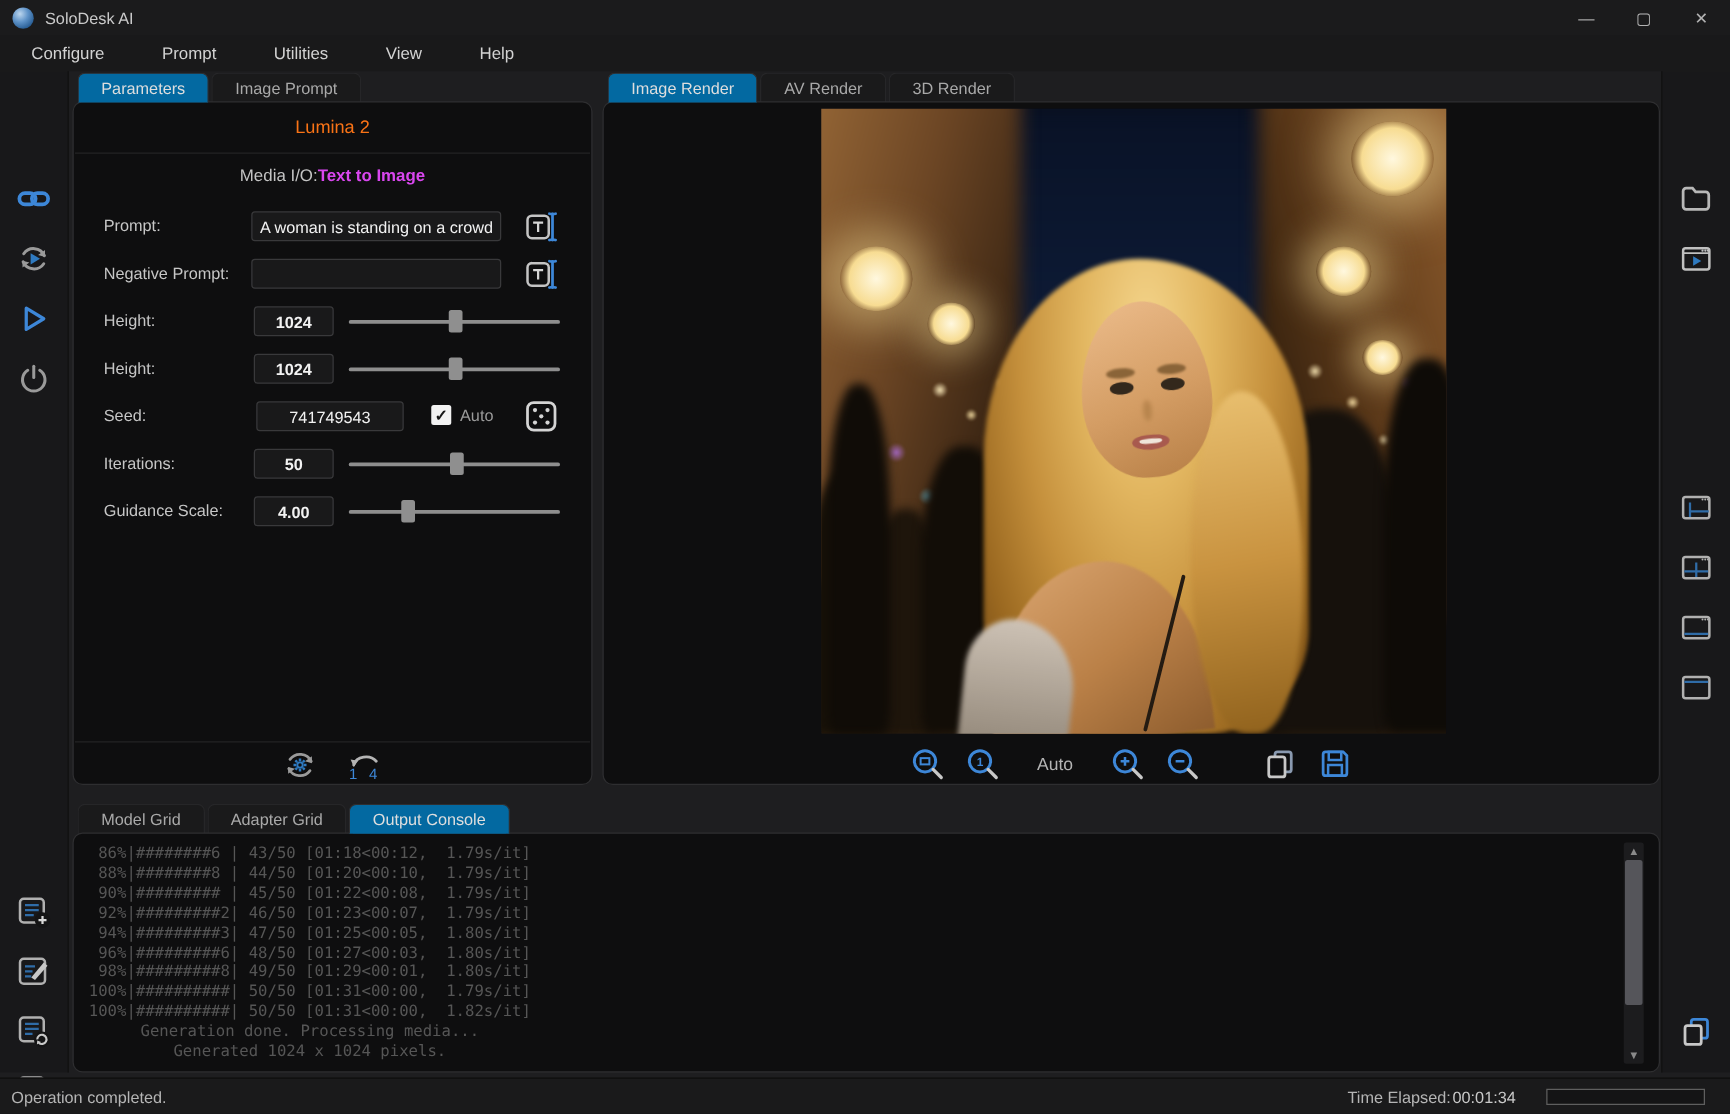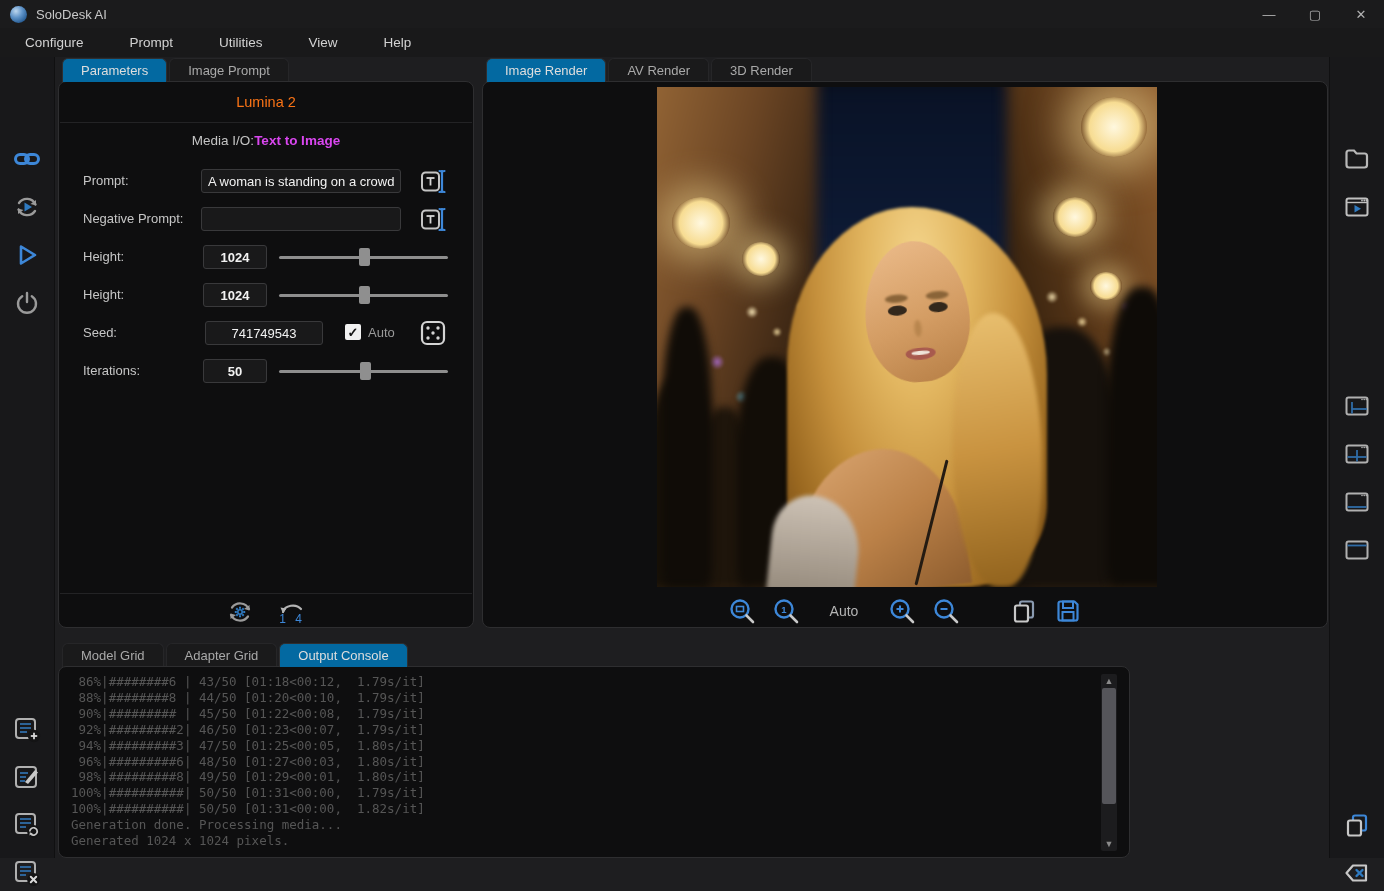--- a/index.html
+++ b/index.html
@@ -28,21 +28,21 @@
   
   .tabrow { position:absolute; display:flex; align-items:flex-end; height:25px; }
   .tab { height:24px; padding:0 18px; display:flex; align-items:center; font-size:13px; color:#a9a9a9;
          background:#1a1a1b; border:1px solid #262628; border-bottom:none; border-radius:6px 6px 0 0; margin-right:2px; }
   .tab.active { background:#0369a1; color:#dedede; border-color:#2e2e30; position:relative; z-index:3; }
 
   
   .panel { position:absolute; background:#0e0e0f; border:1px solid #2e2e30; border-radius:8px; }
   #left-panel   { left:58px;  top:81px;  width:416px; height:547px; }
   #right-panel  { left:482px; top:81px;  width:846px; height:547px; }
-  #bottom-panel { left:58px;  top:666px; width:1072px; height:192px; }
+  #bottom-panel { left:58px;  top:666px; width:1270px; height:192px;text-align:center; }
 
   
   .model-name { position:absolute; left:0; top:12px; width:100%; text-align:center; color:#f97316; font-size:14.5px; }
   .hdr-divider { position:absolute; left:1px; top:40px; width:calc(100% - 2px); height:1px; background:#232325; }
   .mediaio { position:absolute; left:0; top:51px; width:100%; text-align:center; font-size:13.5px; color:#c4c4c4; }
   .mediaio a { color:#d946ef; text-decoration:none; margin-left:0;font-weight:bold; }
   .prow { position:absolute; left:0; width:100%; height:24px; }
   .prow .plabel { position:absolute; left:24px; top:4px; font-size:13px; color:#c6c6c6; }
   .pinput { position:absolute; height:24px; background:#19191a; border:1px solid #39393b; border-radius:3px;
             color:#f2f2f2; font-size:13px; display:flex; align-items:center; }
@@ -434,20 +434,28 @@
 
     <div class="prow" style="top:277px">
       <span class="plabel">Iterations:</span>
       <div class="pinput numfield">50</div>
       <div class="slider">
           <div class="track"></div>
           <div class="thumb" style="left: calc(51% - 5px);"></div>
         </div>
     </div>
 
+    <div class="prow" style="top:315px">
+      <span class="plabel">Guidance Scale:</span>
+      <div class="pinput numfield">4.00</div>
+      <div class="slider">
+          <div class="track"></div>
+          <div class="thumb" style="left: calc(28% - 5px);"></div>
+        </div>
+    </div>
 
     <div class="panel-footer-divider"></div>
     <div class="panel-footer">
       <div>
         <svg width="30" height="30" viewBox="0 0 30 30">
           <g fill="none" stroke="#9a9a9a" stroke-width="2.2" stroke-linecap="round">
               <path d="M7 10.5 A10 10 0 0 1 24 12"></path>
               <path d="M23 19.5 A10 10 0 0 1 6 18"></path>
             </g>
           <path d="M24.5 8 L24.5 13.5 L19 12 Z" fill="#9a9a9a"></path>
@@ -588,14 +596,20 @@
 100%|##########| 50/50 [01:31&lt;00:00,  1.82s/it]
 Generation done. Processing media...
 Generated 1024 x 1024 pixels.</pre>
     <div class="vscroll">
       <div class="arr up">▲</div>
       <div class="thumb"></div>
       <div class="arr down">▼</div>
     </div>
   </div>
 
+  <div class="statusbar">
+    <span class="status-text">Operation completed.</span>
+    <span class="time-label">Time Elapsed:</span>
+    <span class="time-value">00:01:34</span>
+    <div class="status-progress"></div>
+  </div>
 
 </div>
 
 </body></html>

